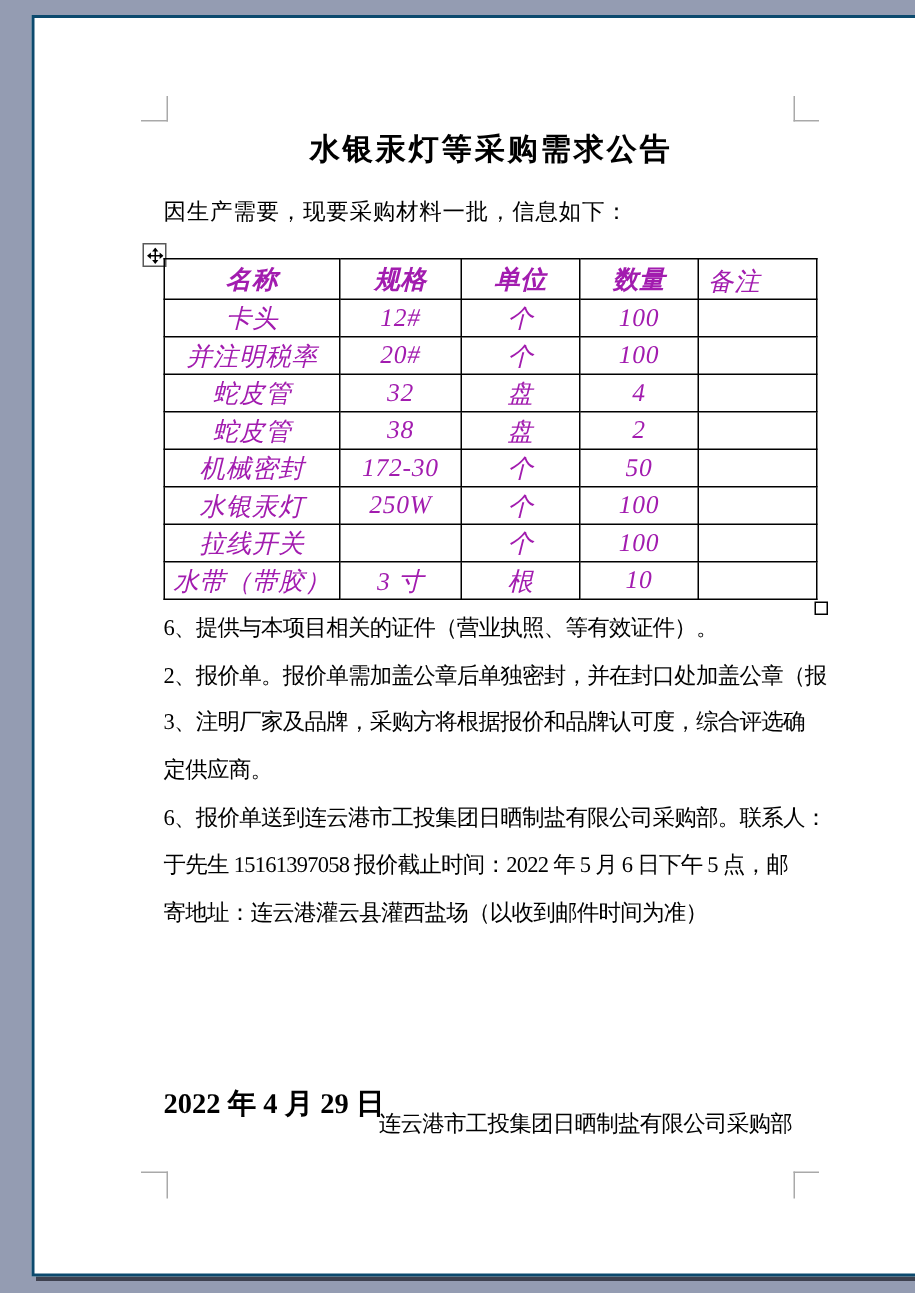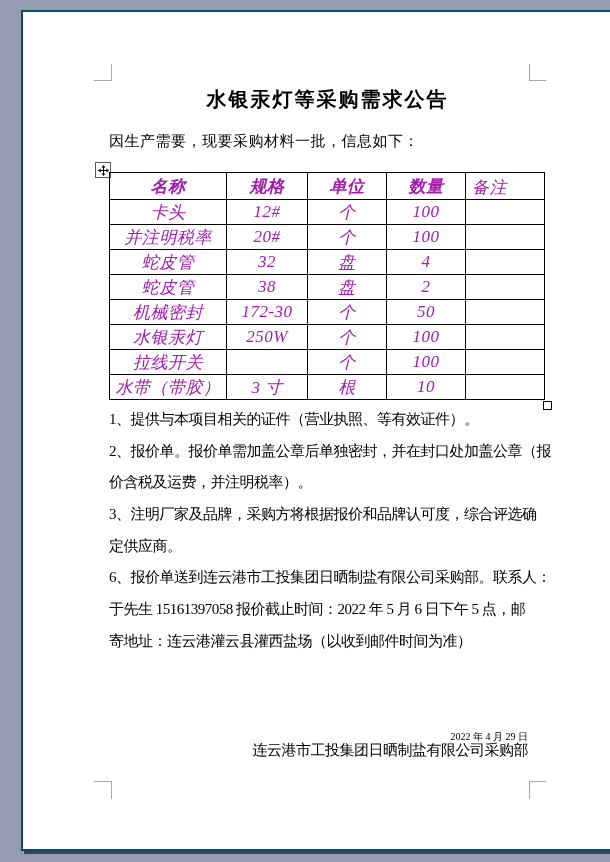--- a/index.html
+++ b/index.html
@@ -80,23 +80,23 @@
   .body-lines .line { white-space: nowrap; height: 31.7px; }
 
   .sig {
     position: absolute; left: 86px; top: 677px; width: 437px;
     text-align: right; padding-right: 18px; box-sizing: border-box;
     font-size: 15px; line-height: 31.7px; letter-spacing: -0.5px;
     white-space: nowrap; color:#000;margin-top:46px;
   }
   .date {
     position: absolute; left: 86px; top: 709px; width: 437px;
-    text-align: right; padding-right: 18px; box-sizing: border-box;
-    font-size: 10px; line-height: 31.7px; letter-spacing: 0;
-    white-space: nowrap; color:#000;
+    text-align: left; padding-right: 18px; box-sizing: border-box;
+    font-size: 19px; line-height: 31.7px; letter-spacing: 0;
+    white-space: nowrap; color:#000;font-weight:bold;
   }
 </style>
 </head>
 <body>
 
 <div class="page">
 
   <div class="mark mark-tl"></div>
   <div class="mark mark-tr"></div>
   <div class="mark mark-bl"></div>
@@ -192,23 +192,22 @@
           <td>根</td>
           <td>10</td>
           <td></td>
         </tr>
       </tbody>
   </table>
 
   <div class="resize-handle"></div>
 
   <div class="body-lines">
-      <div class="line">1、提供与本项目相关的证件（营业执照、等有效证件）。</div>
+      <div class="line">6、提供与本项目相关的证件（营业执照、等有效证件）。</div>
       <div class="line">2、报价单。报价单需加盖公章后单独密封，并在封口处加盖公章（报</div>
-      <div class="line">价含税及运费，并注明税率）。</div>
       <div class="line">3、注明厂家及品牌，采购方将根据报价和品牌认可度，综合评选确</div>
       <div class="line">定供应商。</div>
       <div class="line">6、报价单送到连云港市工投集团日晒制盐有限公司采购部。联系人：</div>
       <div class="line">于先生 15161397058 报价截止时间：2022 年 5 月 6 日下午 5 点，邮</div>
       <div class="line">寄地址：连云港灌云县灌西盐场（以收到邮件时间为准）</div>
     </div>
 
   <div class="sig">连云港市工投集团日晒制盐有限公司采购部</div>
   <div class="date">2022 年 4 月 29 日</div>
 

